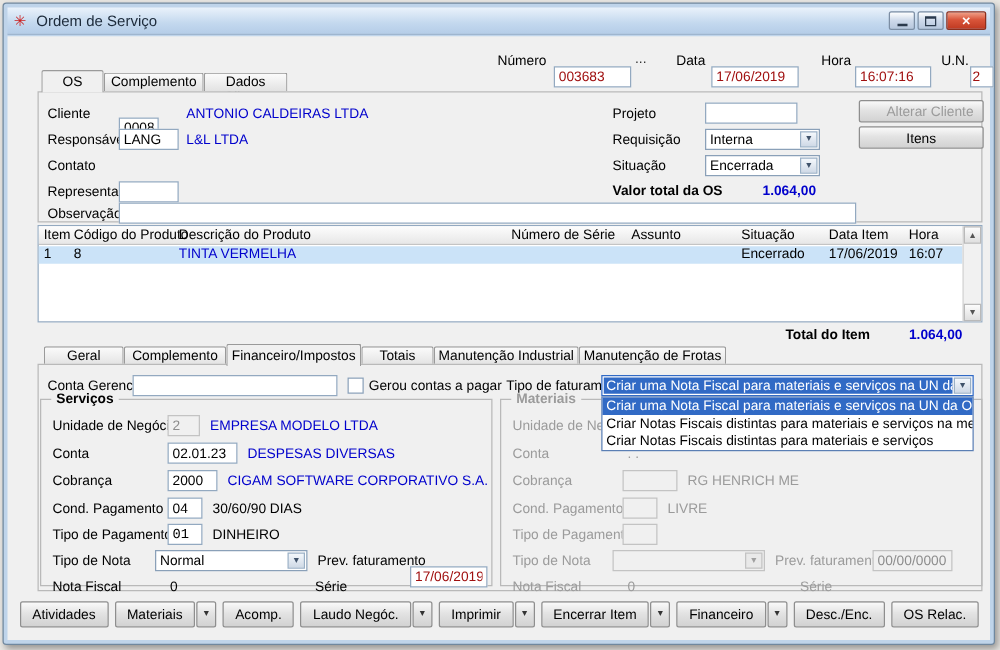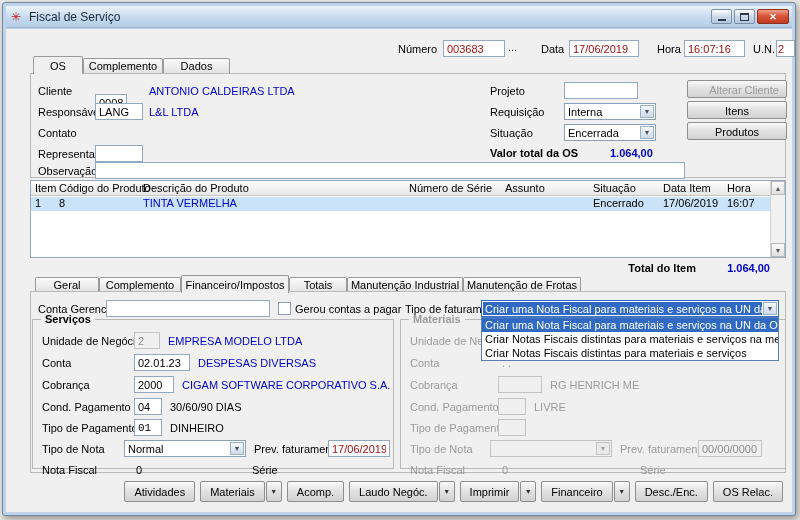--- a/index.html
+++ b/index.html
@@ -20,21 +20,21 @@
   .wbtn.close { width:32px; background:linear-gradient(#f0a088,#d9553a 45%,#c03a22);
                 color:#fff; border-color:#8c2e1c; font-weight:bold; }
   .glyph-min { width:8px; height:0; border-bottom:2px solid #2b3a4d; margin-top:6px; }
   .glyph-max { width:9px; height:8px; border:1px solid #2b3a4d; border-top-width:2px; }
   .content { position:absolute; left:3px; top:26px; right:3px; bottom:3px; background:#f0f0f0; }
 
   .lbl { position:absolute; white-space:nowrap; }
   .lbl.dis { color:#9b9b9b; }
   .bold { font-weight:bold; }
   .blue { color:#0000cc; }
-  .red  { color:#a01010; }
+  .red  { color:#a01010;margin-top:13px; }
   .gray { color:#9b9b9b; }
 
   .input { position:absolute; height:17px; background:#fff; border:1px solid #93a9c0;
            font:inherit; padding:1px 3px; color:#000; }
   .input.red { color:#a01010; }
   .input.dis { background:#f0f0f0; border-color:#c3c3c3; color:#8d8d8d; }
 
   .combo { position:absolute; height:17px; background:#fff; border:1px solid #8aa0b8; }
   .combo .ct { position:absolute; left:1px; top:1px; right:16px; bottom:1px;
                padding:1px 2px; white-space:nowrap; overflow:hidden; line-height:12px; }
@@ -87,21 +87,21 @@
           border:1px solid #8e8e8e; border-radius:2px; font:inherit; padding:0 9px; white-space:nowrap; }
   .bbtn.arr { width:16px; padding:0; font-size:7px; color:#333; }
   .linkdots { position:absolute; background:none; border:none; font:inherit; color:#333; padding:0; }
 </style>
 </head>
 <body>
 
 <div class="window">
   <div class="titlebar">
     <span class="app-icon">✳</span>
-    <span class="title">Fiscal de Serviço</span>
+    <span class="title">Ordem de Serviço</span>
     <div class="wc">
       <div class="wbtn">
           <span class="glyph-min"></span>
         </div>
       <div class="wbtn">
           <span class="glyph-max"></span>
         </div>
       <div class="wbtn close">✕</div>
     </div>
   </div>
@@ -153,21 +153,20 @@
     <div class="combo" style="left:558px;top:95px;width:92px;z-index:3">
       <span class="ct">Encerrada</span>
       <span class="ca">▼</span>
     </div>
 
     <span class="lbl bold" style="left:484px;top:118px;z-index:3">Valor total da OS</span>
     <span class="lbl bold blue" style="left:604px;top:118px;z-index:3">1.064,00</span>
 
     <button class="btn dis" style="left:681px;top:51px;width:100px;z-index:3">Alterar Cliente</button>
     <button class="btn" style="left:681px;top:72px;width:100px;z-index:3">Itens</button>
-    <button class="btn" style="left:681px;top:93px;width:100px;z-index:3">Produtos</button>
 
     <div class="grid">
       <div class="ghead">
         <span class="gh" style="left:4px">Item</span>
         <span class="gh" style="left:28px">Código do Produto</span>
         <span class="gh" style="left:112px">Descrição do Produto</span>
         <span class="gh" style="left:378px">Número de Série</span>
         <span class="gh" style="left:474px">Assunto</span>
         <span class="gh" style="left:562px">Situação</span>
         <span class="gh" style="left:632px">Data Item</span>
@@ -292,20 +291,24 @@
       <button class="bbtn">Acomp.</button>
       <div class="bgroup">
         <button class="bbtn">Laudo Negóc.</button>
         <button class="bbtn arr">▼</button>
       </div>
       <div class="bgroup">
         <button class="bbtn">Imprimir</button>
         <button class="bbtn arr">▼</button>
       </div>
       <div class="bgroup">
+        <button class="bbtn">Encerrar Item</button>
+        <button class="bbtn arr">▼</button>
+      </div>
+      <div class="bgroup">
         <button class="bbtn">Financeiro</button>
         <button class="bbtn arr">▼</button>
       </div>
       <button class="bbtn">Desc./Enc.</button>
       <button class="bbtn">OS Relac.</button>
     </div>
 
   </div>
 </div>
 

